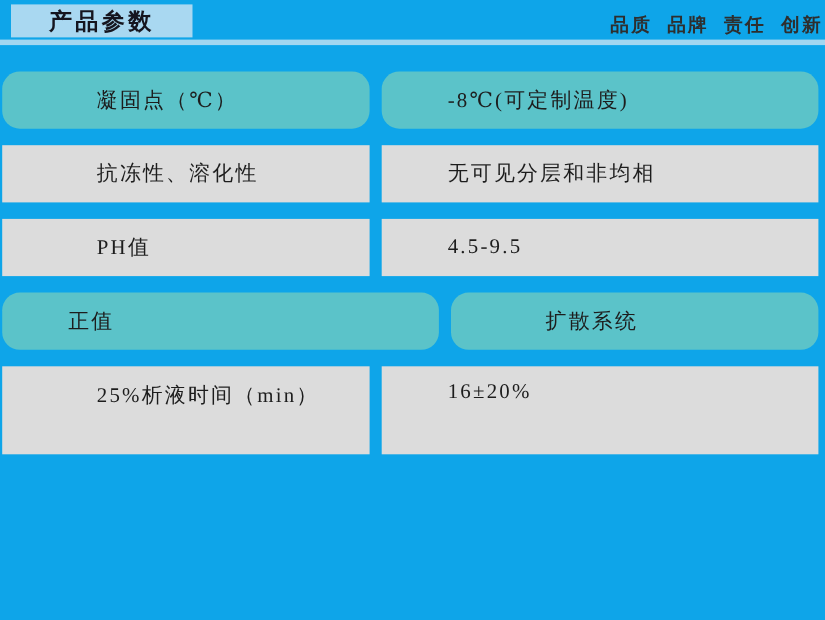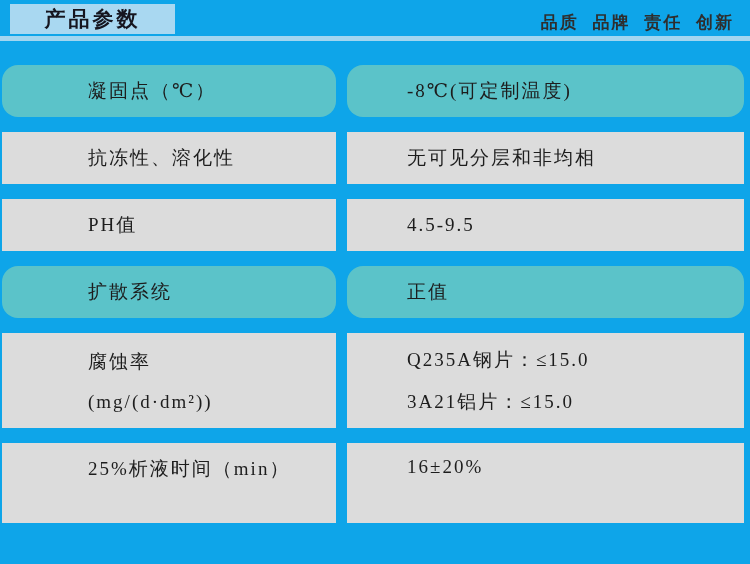--- a/index.html
+++ b/index.html
@@ -30,21 +30,21 @@
     font-family:"Liberation Sans","DejaVu Sans",sans-serif;
     font-weight:bold;font-size:21px;letter-spacing:3px;
     color:var(--title-dark);
   }
   .rule{
     position:absolute;left:0;top:36px;
     width:750px;height:5px;
     background:var(--header-rule-blue);
   }
   .tagline{
-    position:absolute;right:16px;top:11px;
+    position:absolute;right:2px;top:11px;
     font-family:"Liberation Sans","DejaVu Sans",sans-serif;
     font-weight:bold;font-size:17px;
     letter-spacing:2px;word-spacing:7px;
     color:var(--tagline-dark);
     white-space:nowrap;
   }
   
   .table{padding-top:24px;}
   .row{
     display:flex;
@@ -114,38 +114,28 @@
     <div class="row row--gray">
       <div class="cell cell--label">
         <span>PH值</span>
       </div>
       <div class="cell cell--value">
         <span>4.5-9.5</span>
       </div>
     </div>
 
     <div class="row row--teal">
+      <div class="cell cell--value">
+        <span>正值</span>
+      </div>
       <div class="cell cell--label">
         <span>扩散系统</span>
       </div>
-      <div class="cell cell--value">
-        <span>正值</span>
-      </div>
     </div>
 
-    <div class="row row--gray row--double">
-      <div class="cell cell--label">
-        <span>腐蚀率</span>
-        <span>(mg/(d·dm²))</span>
-      </div>
-      <div class="cell cell--value">
-        <span>Q235A钢片：≤15.0</span>
-        <span>3A21铝片：≤15.0</span>
-      </div>
-    </div>
 
     <div class="row row--gray row--last">
       <div class="cell cell--label">
         <span>25%析液时间（min）</span>
       </div>
       <div class="cell cell--value">
         <span>16±20%</span>
       </div>
     </div>
 

